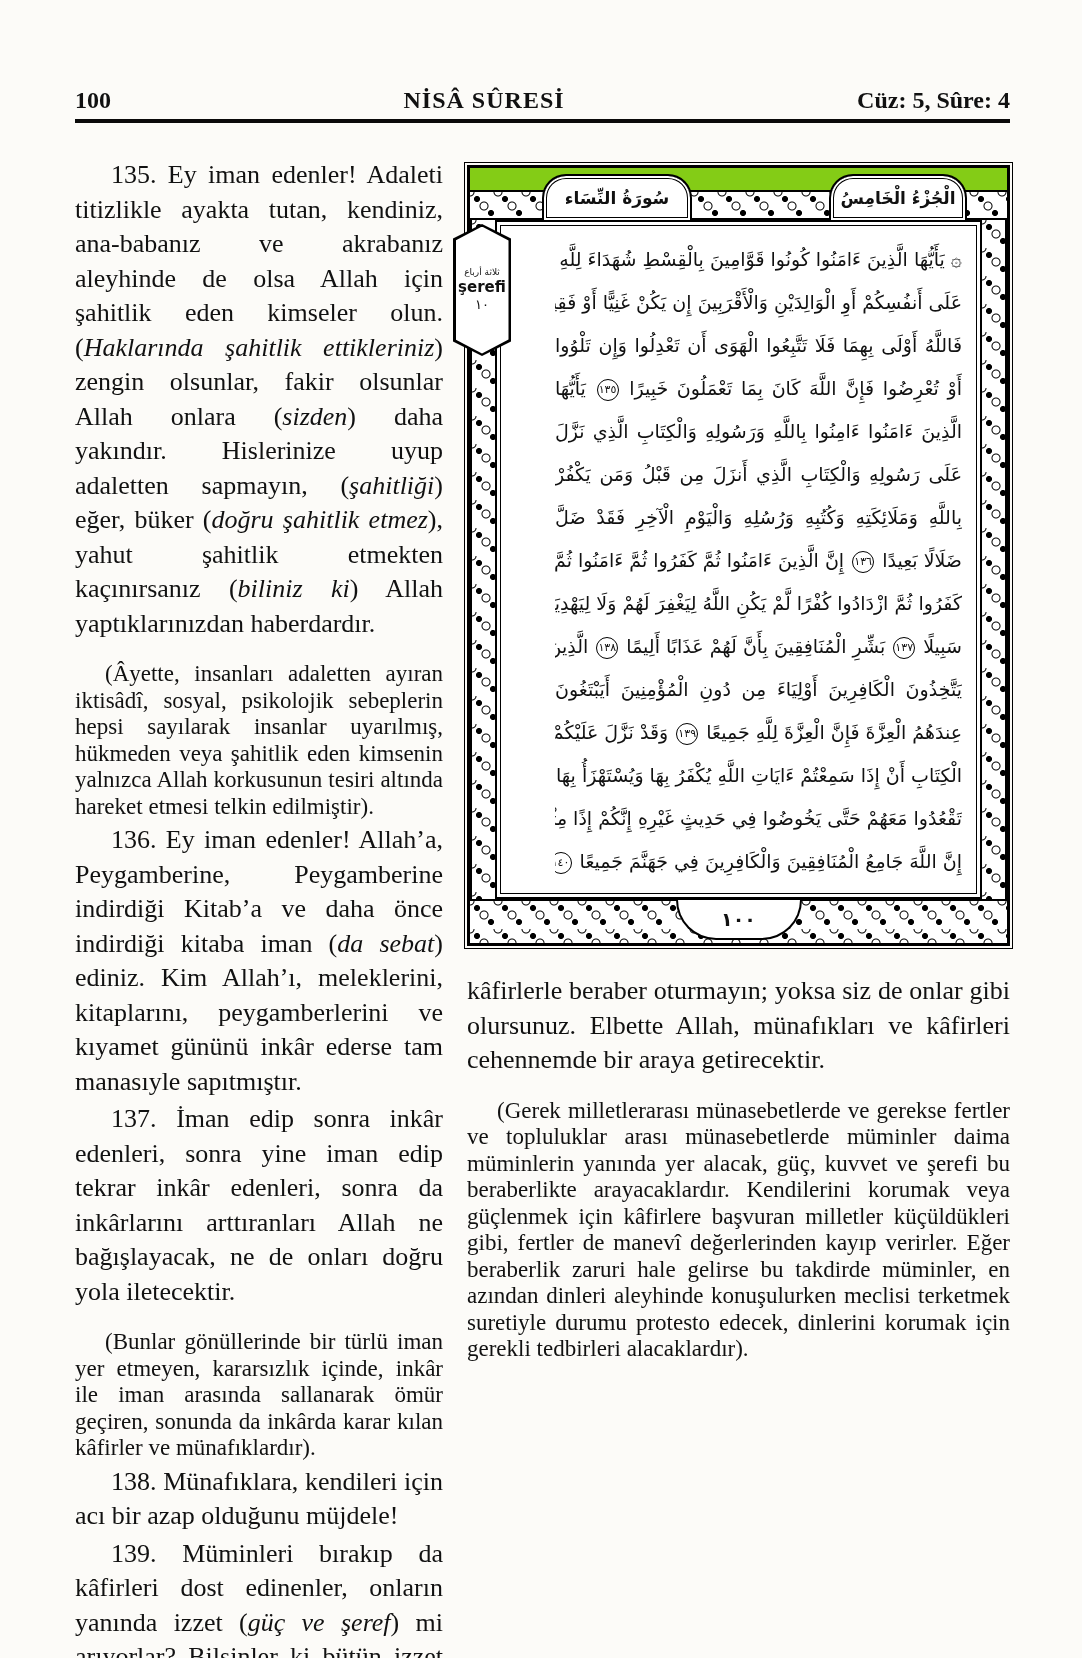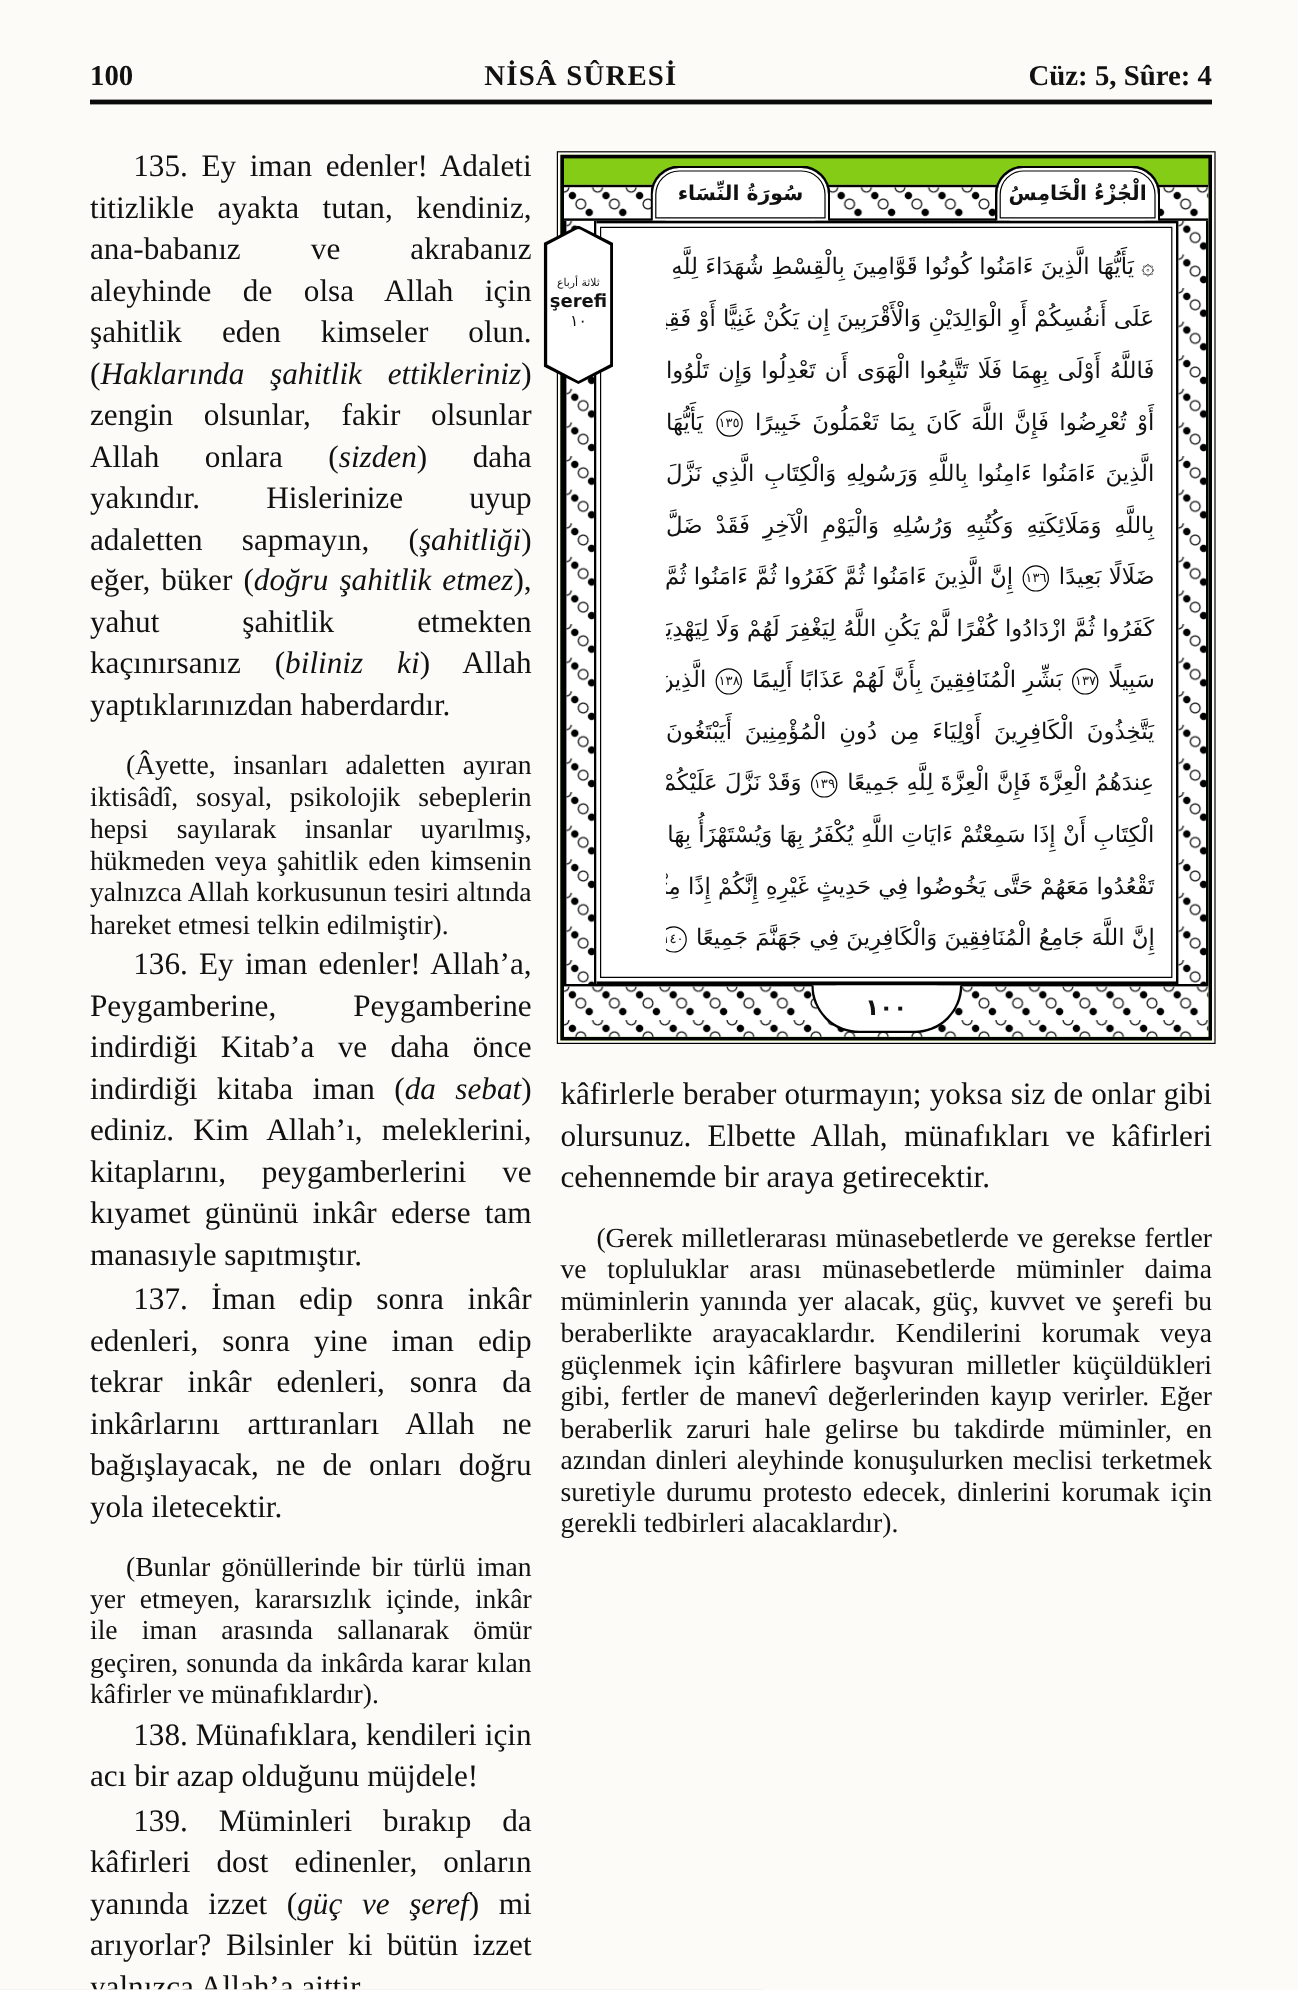--- a/index.html
+++ b/index.html
@@ -7,21 +7,21 @@
     background:#e9e9e6;
     font-family:"Liberation Serif", serif;
     color:#111;
   }
   .page{
     position:relative;
     width:1082px;height:1658px;
     margin:0 auto;
     background:#fcfbf8;
     box-sizing:border-box;
-    padding:52px 72px 40px 75px;
+    padding:88px 72px 40px 75px;
     overflow:hidden;
   }
   
   .hdr{
     display:flex;align-items:flex-end;justify-content:space-between;
     font-weight:bold;font-size:24px;line-height:1;
   }
   .hdr .title{letter-spacing:1px;}
   .hrule{
     border:none;border-top:4px solid #0a0a0a;
@@ -173,20 +173,21 @@
         </div>
 
         <div class="mid">
           <div class="orn-v orn-tex"></div>
           <div class="text-area">
             <div class="aline">۞ يَأَيُّهَا الَّذِينَ ءَامَنُوا كُونُوا قَوَّامِينَ بِالْقِسْطِ شُهَدَاءَ لِلَّهِ وَلَوْ</div>
             <div class="aline">عَلَى أَنفُسِكُمْ أَوِ الْوَالِدَيْنِ وَالْأَقْرَبِينَ إِن يَكُنْ غَنِيًّا أَوْ فَقِيرًا</div>
             <div class="aline">فَاللَّهُ أَوْلَى بِهِمَا فَلَا تَتَّبِعُوا الْهَوَى أَن تَعْدِلُوا وَإِن تَلْوُوا</div>
             <div class="aline">أَوْ تُعْرِضُوا فَإِنَّ اللَّهَ كَانَ بِمَا تَعْمَلُونَ خَبِيرًا <span class="vbadge">١٣٥</span> يَأَيُّهَا</div>
             <div class="aline">الَّذِينَ ءَامَنُوا ءَامِنُوا بِاللَّهِ وَرَسُولِهِ وَالْكِتَابِ الَّذِي نَزَّلَ</div>
+            <div class="aline">عَلَى رَسُولِهِ وَالْكِتَابِ الَّذِي أَنزَلَ مِن قَبْلُ وَمَن يَكْفُرْ</div>
             <div class="aline">بِاللَّهِ وَمَلَائِكَتِهِ وَكُتُبِهِ وَرُسُلِهِ وَالْيَوْمِ الْآخِرِ فَقَدْ ضَلَّ</div>
             <div class="aline">ضَلَالًا بَعِيدًا <span class="vbadge">١٣٦</span> إِنَّ الَّذِينَ ءَامَنُوا ثُمَّ كَفَرُوا ثُمَّ ءَامَنُوا ثُمَّ</div>
             <div class="aline">كَفَرُوا ثُمَّ ازْدَادُوا كُفْرًا لَّمْ يَكُنِ اللَّهُ لِيَغْفِرَ لَهُمْ وَلَا لِيَهْدِيَهُمْ</div>
             <div class="aline">سَبِيلًا <span class="vbadge">١٣٧</span> بَشِّرِ الْمُنَافِقِينَ بِأَنَّ لَهُمْ عَذَابًا أَلِيمًا <span class="vbadge">١٣٨</span> الَّذِينَ</div>
             <div class="aline">يَتَّخِذُونَ الْكَافِرِينَ أَوْلِيَاءَ مِن دُونِ الْمُؤْمِنِينَ أَيَبْتَغُونَ</div>
             <div class="aline">عِندَهُمُ الْعِزَّةَ فَإِنَّ الْعِزَّةَ لِلَّهِ جَمِيعًا <span class="vbadge">١٣٩</span> وَقَدْ نَزَّلَ عَلَيْكُمْ فِي</div>
             <div class="aline">الْكِتَابِ أَنْ إِذَا سَمِعْتُمْ ءَايَاتِ اللَّهِ يُكْفَرُ بِهَا وَيُسْتَهْزَأُ بِهَا فَلَا</div>
             <div class="aline">تَقْعُدُوا مَعَهُمْ حَتَّى يَخُوضُوا فِي حَدِيثٍ غَيْرِهِ إِنَّكُمْ إِذًا مِثْلُهُمْ</div>
             <div class="aline">إِنَّ اللَّهَ جَامِعُ الْمُنَافِقِينَ وَالْكَافِرِينَ فِي جَهَنَّمَ جَمِيعًا <span class="vbadge">١٤٠</span></div>
           </div>

